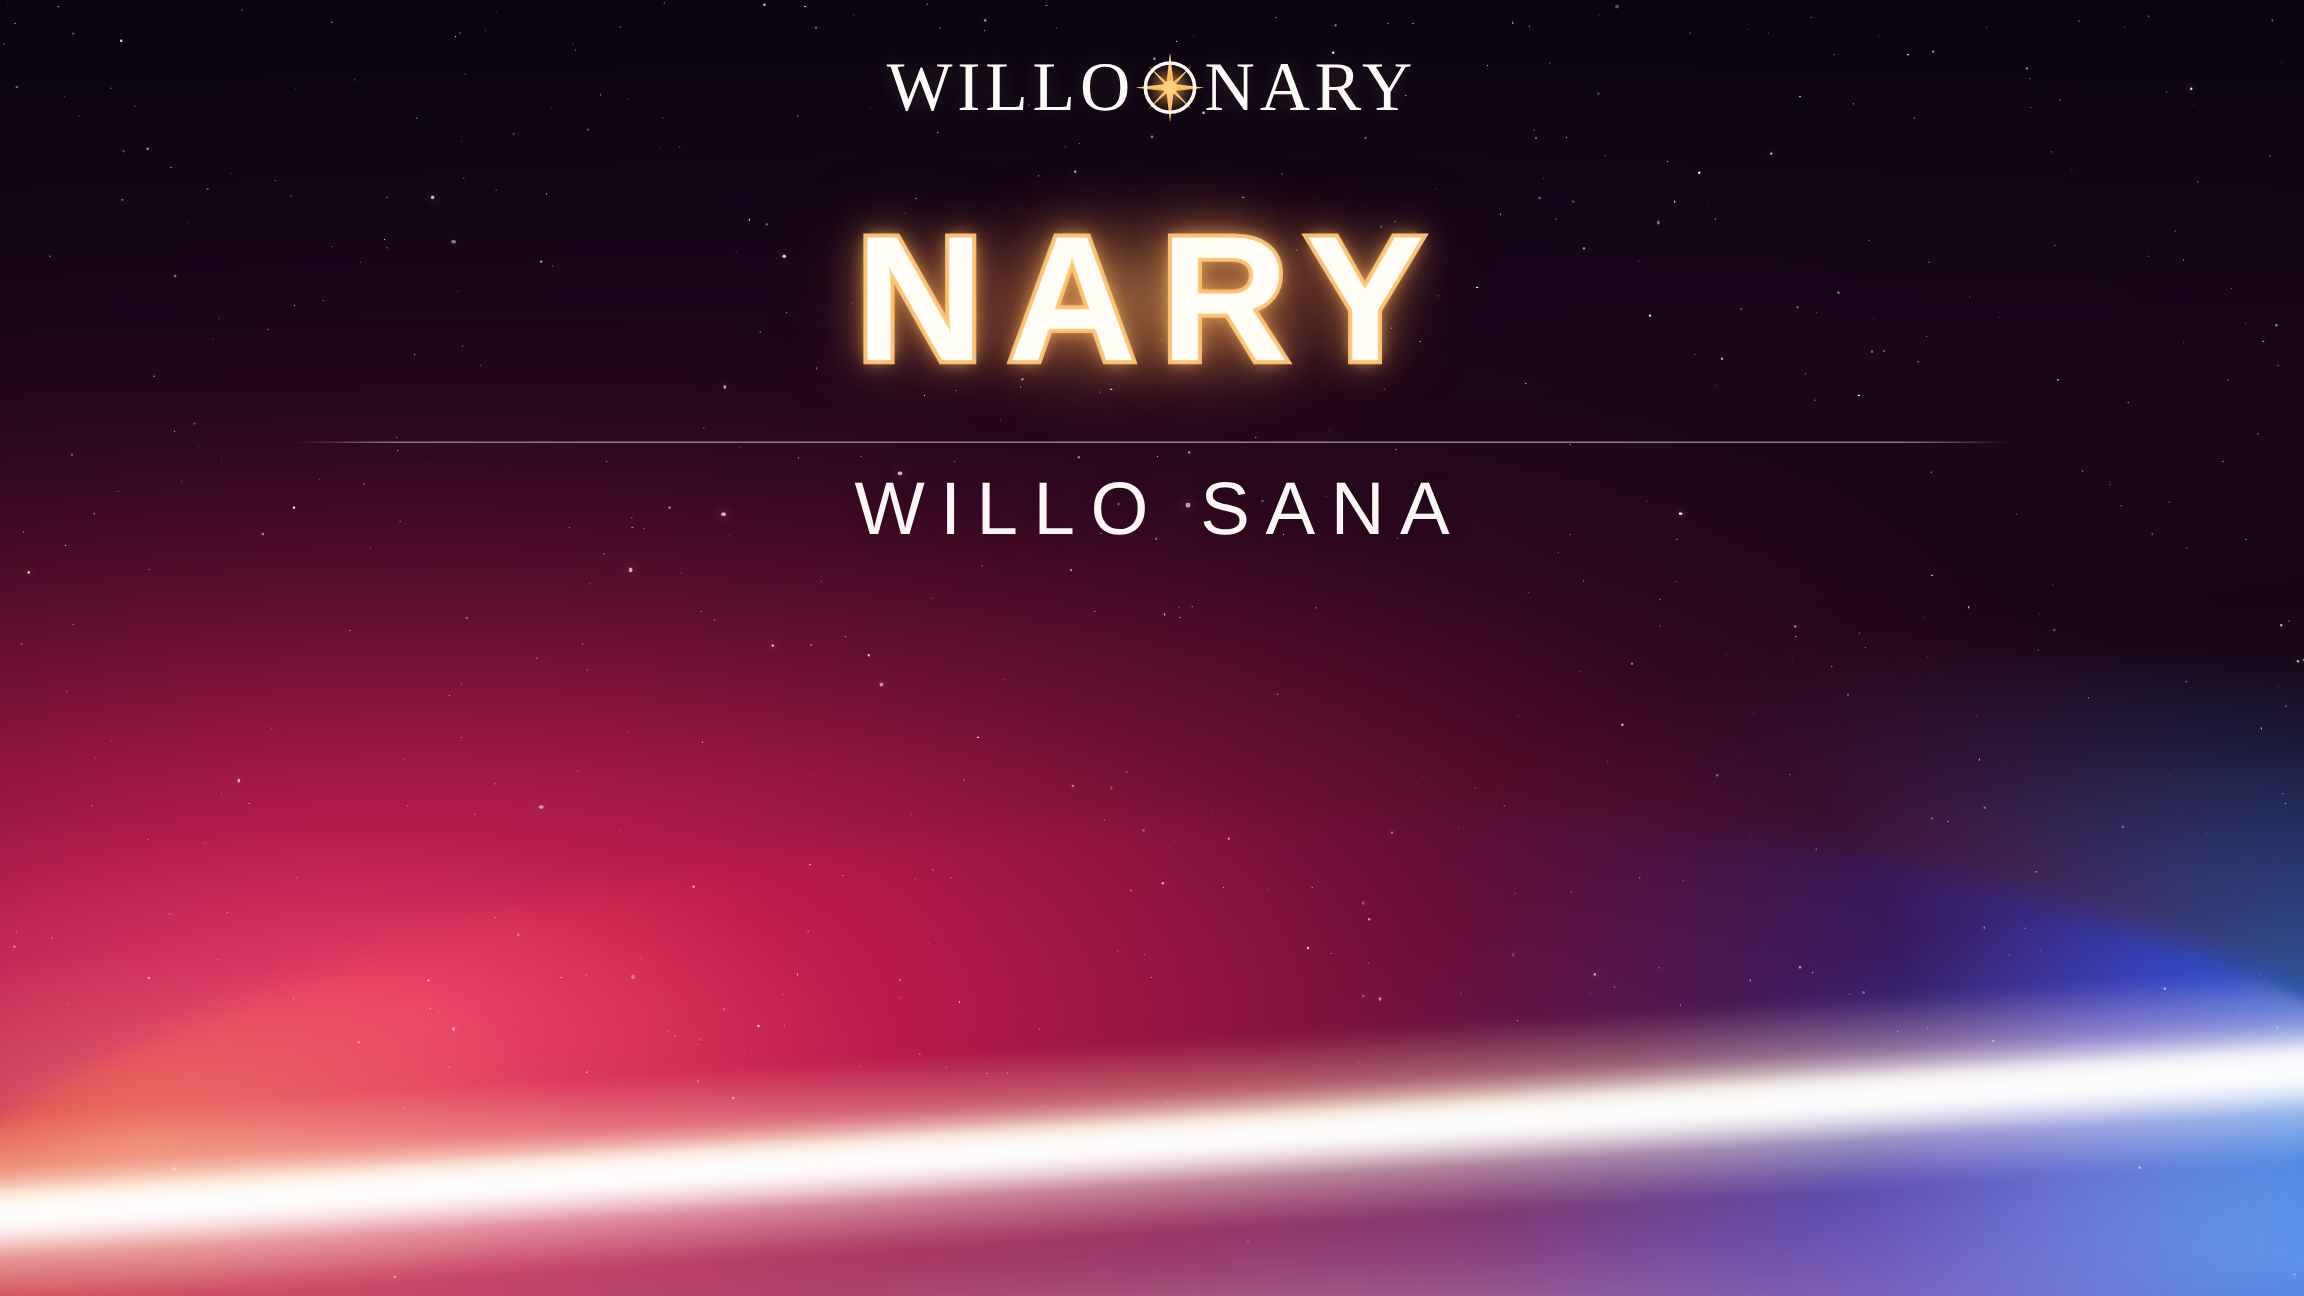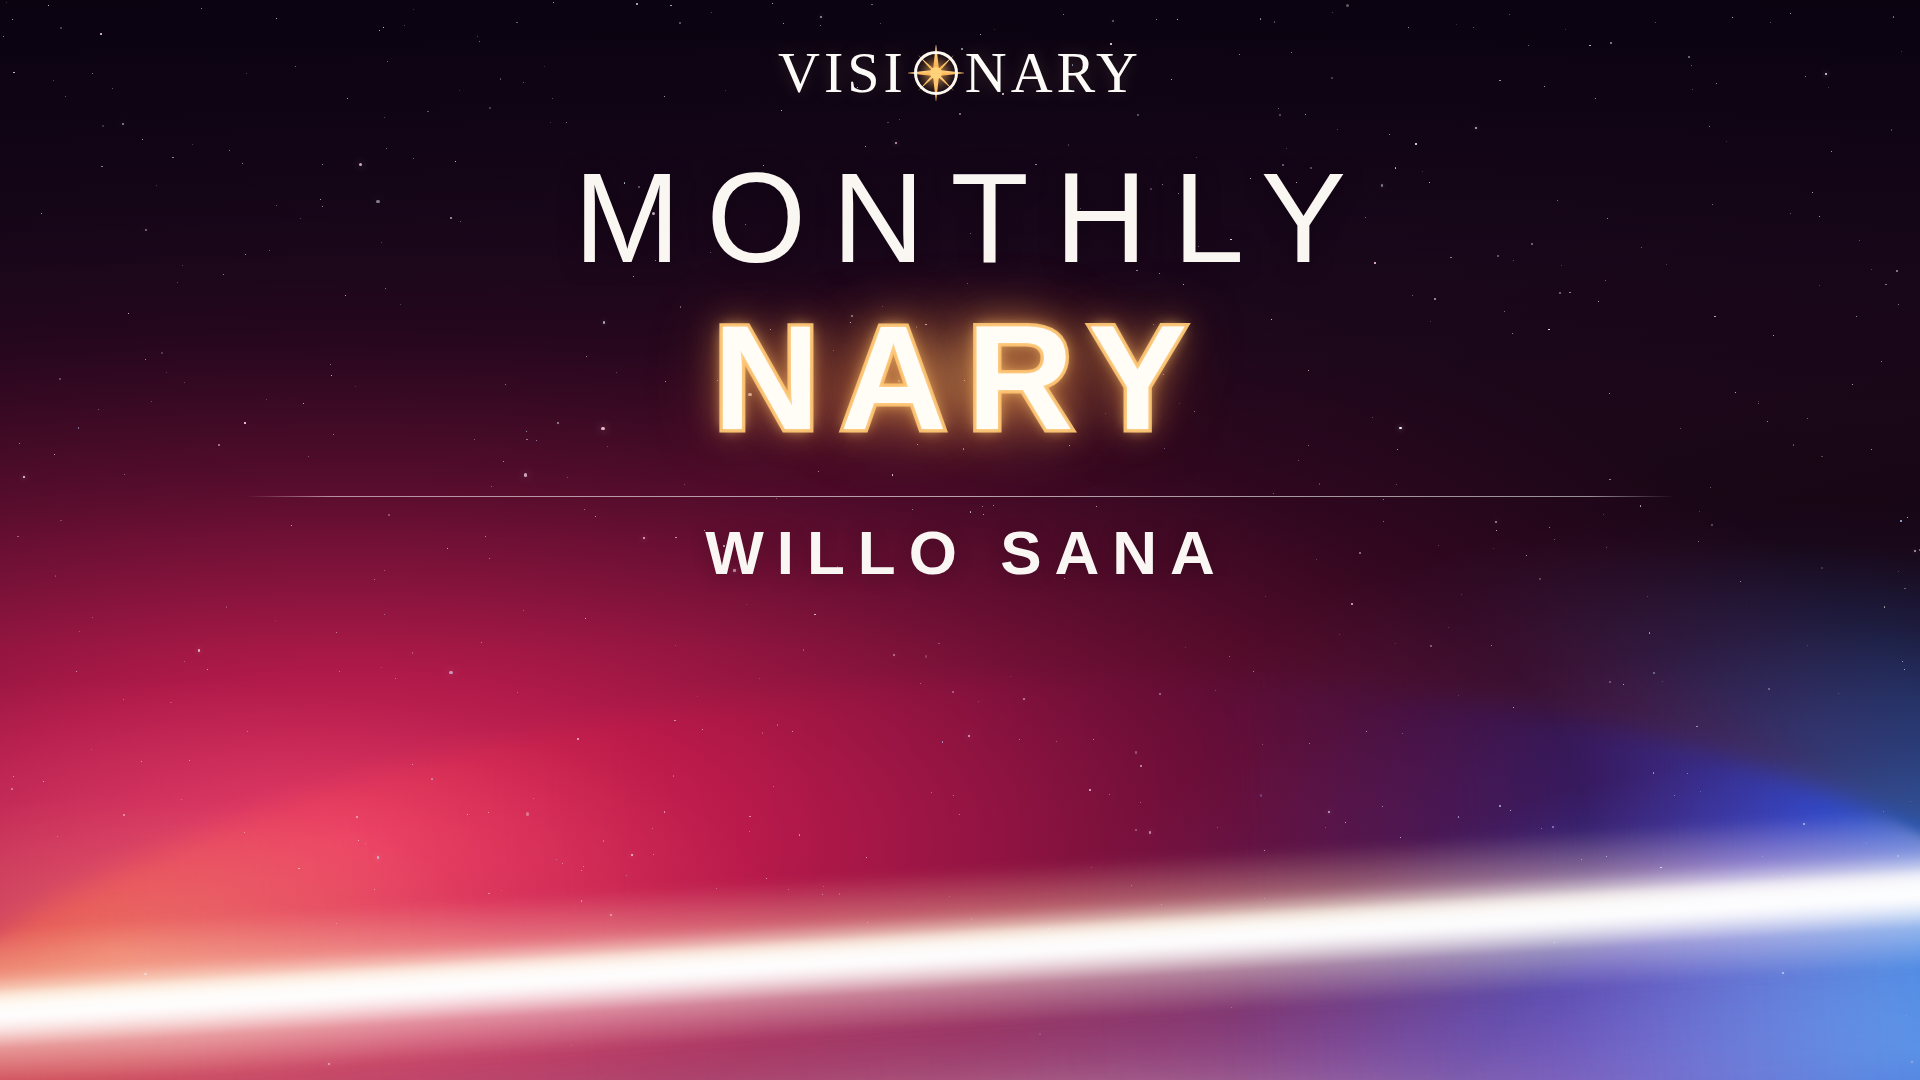--- a/index.html
+++ b/index.html
@@ -285,21 +285,21 @@
     font-style:italic;
     font-size:40px;
     letter-spacing:2px;
     color:#f4eef0;
   }
 
   
   .presenter {
     margin-top:20px;
     font-family:"Liberation Sans", sans-serif;
-    font-weight:700;
+    font-weight:400;
     font-size:62px;
     letter-spacing:13px;
     text-indent:13px;
     color:#faf6f4;
     white-space:nowrap;
     user-select:none;
     text-shadow:0 2px 18px rgba(0,0,0,0.22);
   }
 </style>
 </head>
@@ -862,21 +862,21 @@
     <div class="limb limb-halo"></div>
     <div class="limb limb-tint"></div>
     <div class="limb limb-rim"></div>
     <div class="limb limb-rim2"></div>
   </div>
 
   <div class="content">
 
     <div class="brand">
       <div class="brand-top">
-        <span>VISI</span>
+        <span>WILLO</span>
         <span class="star-o">
           <span class="burst">
             <svg width="56" height="56" viewBox="0 0 56 56" aria-hidden="true">
               <defs>
                 <linearGradient id="rayg" x1="0" y1="0" x2="0" y2="1">
                   <stop offset="0%" stop-color="#ffe6b0"></stop>
                   <stop offset="50%" stop-color="#ffc268"></stop>
                   <stop offset="100%" stop-color="#f0a040"></stop>
                 </linearGradient>
               </defs>
@@ -893,21 +893,20 @@
             </svg>
           </span>
           <span class="ring"></span>
           <span class="core"></span>
         </span>
         <span>NARY</span>
       </div>
     </div>
 
     <div class="headline">
-      <div class="h-line h-monthly">MONTHLY</div>
 
       <span class="live-wrap">
         <span class="live-glow"></span>
         <span class="h-live">NARY</span>
       </span>
 
     </div>
 
     <div class="divider"></div>
 

